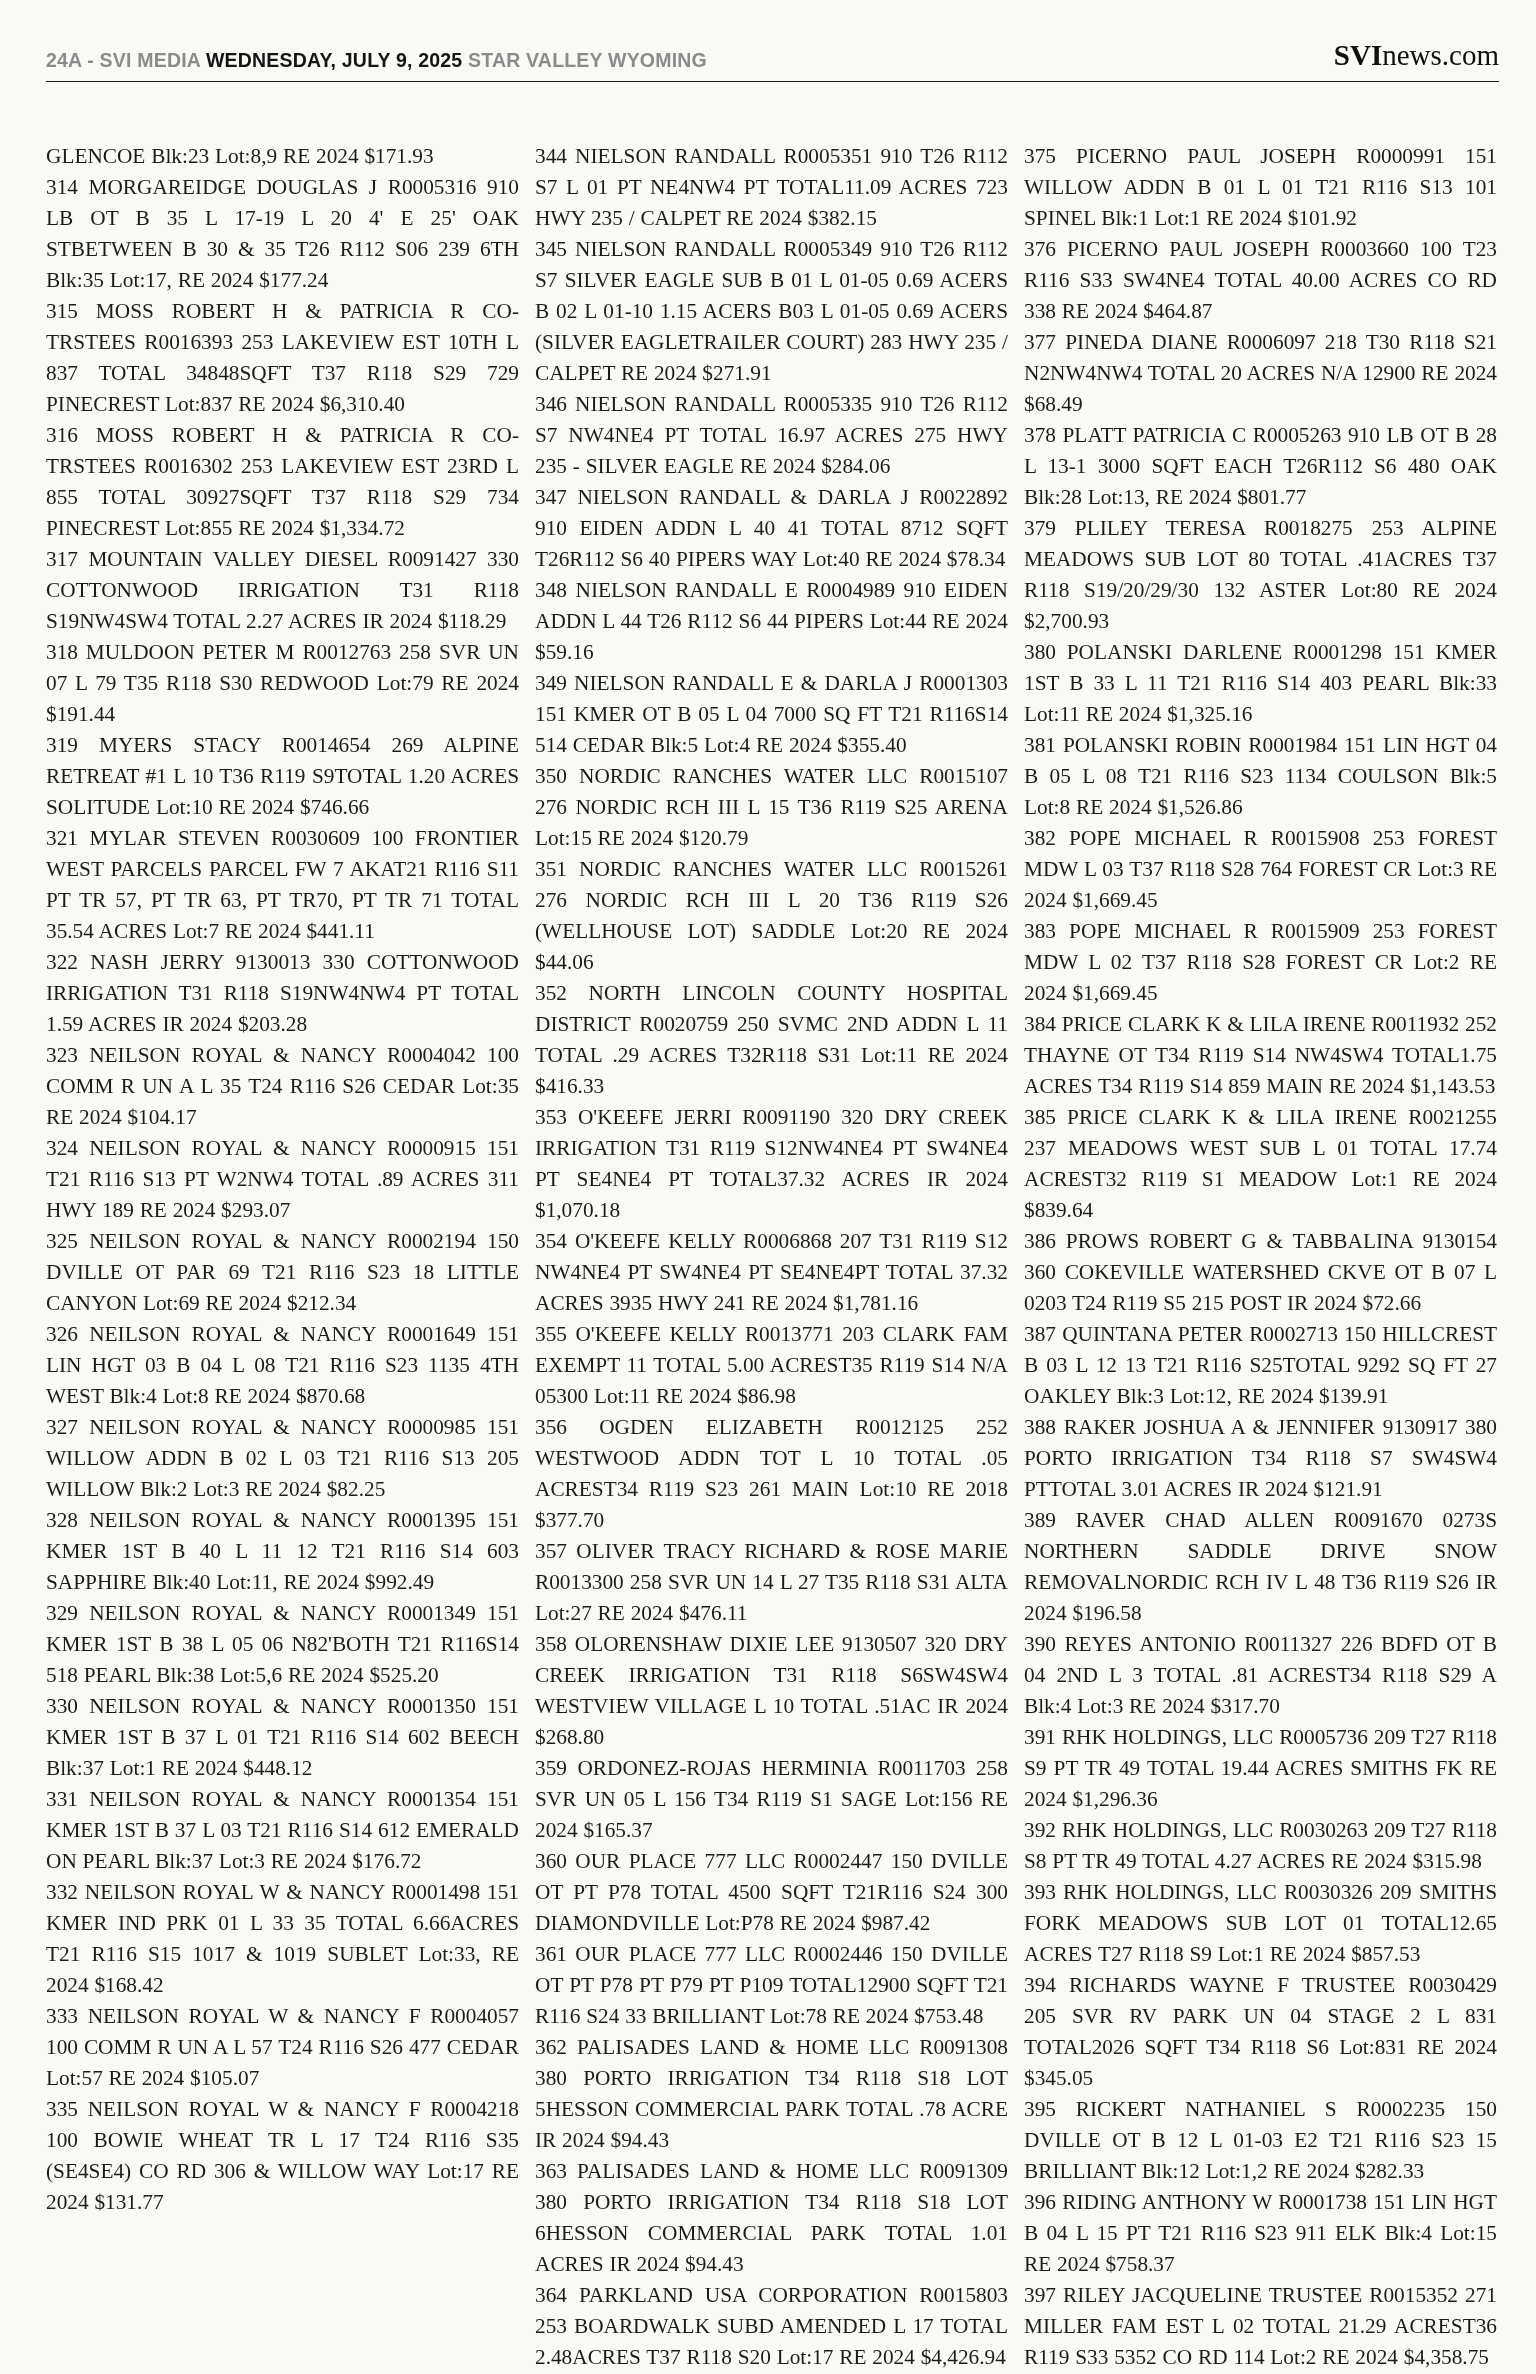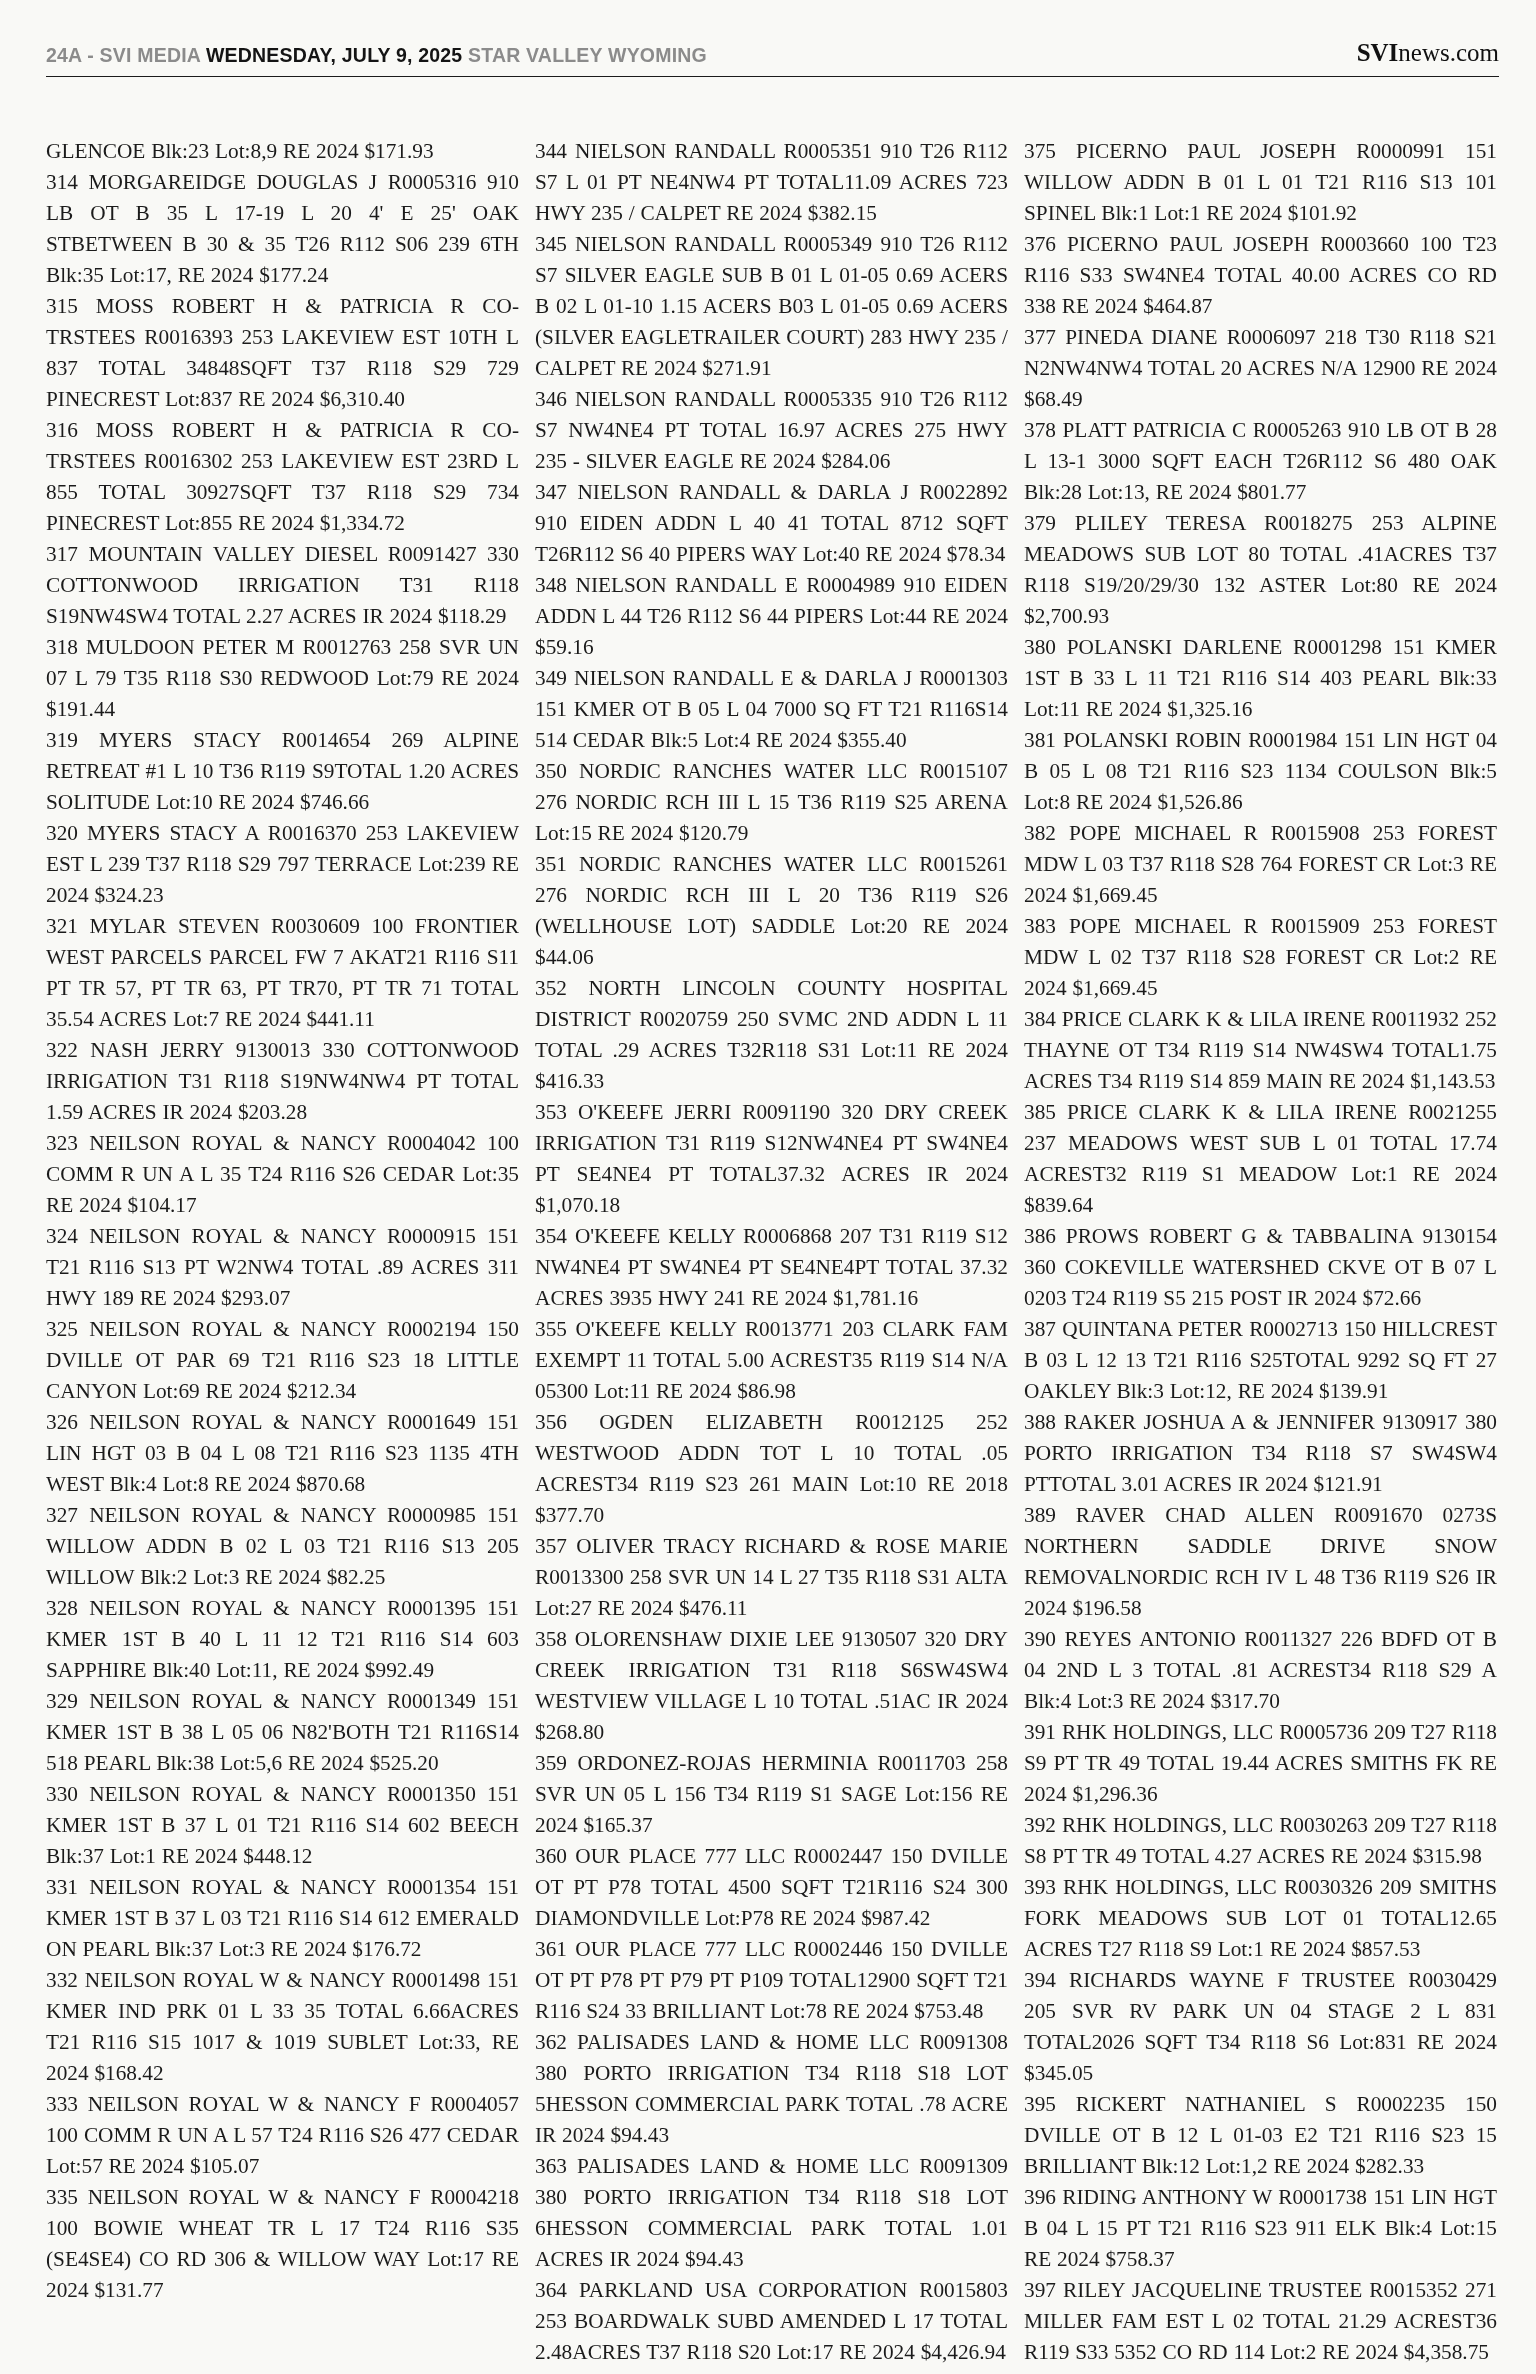--- a/index.html
+++ b/index.html
@@ -31,21 +31,21 @@
     font-size: 19.5px;
     font-weight: 700;
     letter-spacing: 0.2px;
     white-space: nowrap;
     color: #8b8b8b;
   }
   .masthead-left .dim { color: #8b8b8b; }
   .masthead-left .strong { color: #141414; }
   .masthead-right {
     font-family: "Liberation Serif", serif;
-    font-size: 25px;
+    font-size: 29px;
     color: #111;
     white-space: nowrap;
     margin-left: 31px;
   }
   .masthead-right .svi { font-weight: 700; }
   .masthead-right .rest { font-weight: 500; }
   .columns {
     display: flex;
     gap: 16px;
     margin: 59px 39px 0 46px;
@@ -82,21 +82,20 @@
 
   <div class="columns">
     <div class="col">
         <p class="entry">GLENCOE Blk:23  Lot:8,9 RE 2024 $171.93</p>
         <p class="entry">314 MORGAREIDGE DOUGLAS J R0005316 910 LB OT B 35 L 17-19 L 20 4' E 25' OAK STBETWEEN B 30 &amp; 35 T26 R112 S06 239 6TH Blk:35  Lot:17, RE 2024 $177.24</p>
         <p class="entry">315 MOSS ROBERT H &amp; PATRICIA R CO-TRSTEES R0016393 253 LAKEVIEW EST 10TH L 837 TOTAL 34848SQFT T37 R118 S29 729 PINECREST  Lot:837 RE 2024 $6,310.40</p>
         <p class="entry">316 MOSS ROBERT H &amp; PATRICIA R CO-TRSTEES R0016302 253 LAKEVIEW EST 23RD L 855 TOTAL 30927SQFT T37 R118 S29 734 PINECREST  Lot:855 RE 2024 $1,334.72</p>
         <p class="entry">317 MOUNTAIN VALLEY DIESEL R0091427 330 COTTONWOOD IRRIGATION T31 R118 S19NW4SW4 TOTAL 2.27 ACRES IR 2024 $118.29</p>
         <p class="entry">318 MULDOON PETER M R0012763 258 SVR UN 07 L 79 T35 R118 S30 REDWOOD  Lot:79  RE 2024 $191.44</p>
         <p class="entry">319 MYERS STACY R0014654 269 ALPINE RETREAT #1 L 10 T36 R119 S9TOTAL 1.20 ACRES SOLITUDE  Lot:10  RE 2024 $746.66</p>
-        <p class="entry">320 MYERS STACY A R0016370 253 LAKEVIEW EST L 239 T37 R118 S29 797 TERRACE  Lot:239 RE 2024 $324.23</p>
         <p class="entry">321 MYLAR STEVEN R0030609 100 FRONTIER WEST PARCELS PARCEL FW 7 AKAT21 R116 S11 PT TR 57, PT TR 63, PT TR70, PT TR 71 TOTAL 35.54 ACRES  Lot:7  RE 2024 $441.11</p>
         <p class="entry">322 NASH JERRY 9130013 330 COTTONWOOD IRRIGATION T31 R118 S19NW4NW4 PT TOTAL 1.59 ACRES IR 2024 $203.28</p>
         <p class="entry">323 NEILSON ROYAL &amp; NANCY R0004042 100 COMM R UN A L 35 T24 R116 S26 CEDAR  Lot:35  RE 2024 $104.17</p>
         <p class="entry">324 NEILSON ROYAL &amp; NANCY R0000915 151 T21 R116 S13 PT W2NW4 TOTAL .89 ACRES 311 HWY 189 RE 2024 $293.07</p>
         <p class="entry">325 NEILSON ROYAL &amp; NANCY R0002194 150 DVILLE OT PAR 69 T21 R116 S23 18 LITTLE CANYON  Lot:69  RE 2024 $212.34</p>
         <p class="entry">326 NEILSON ROYAL &amp; NANCY R0001649 151 LIN HGT 03 B 04 L 08 T21 R116 S23 1135 4TH WEST  Blk:4   Lot:8 RE 2024 $870.68</p>
         <p class="entry">327 NEILSON ROYAL &amp; NANCY R0000985 151 WILLOW ADDN B 02 L 03 T21 R116 S13 205 WILLOW  Blk:2   Lot:3 RE 2024 $82.25</p>
         <p class="entry">328 NEILSON ROYAL &amp; NANCY R0001395 151 KMER 1ST B 40 L 11 12 T21 R116 S14 603 SAPPHIRE  Blk:40   Lot:11, RE 2024 $992.49</p>
         <p class="entry">329 NEILSON ROYAL &amp; NANCY R0001349 151 KMER 1ST B 38 L 05 06 N82'BOTH T21 R116S14 518 PEARL  Blk:38 Lot:5,6 RE 2024 $525.20</p>
         <p class="entry">330 NEILSON ROYAL &amp; NANCY R0001350 151 KMER 1ST B 37 L 01 T21 R116 S14 602 BEECH  Blk:37   Lot:1   RE 2024 $448.12</p>

